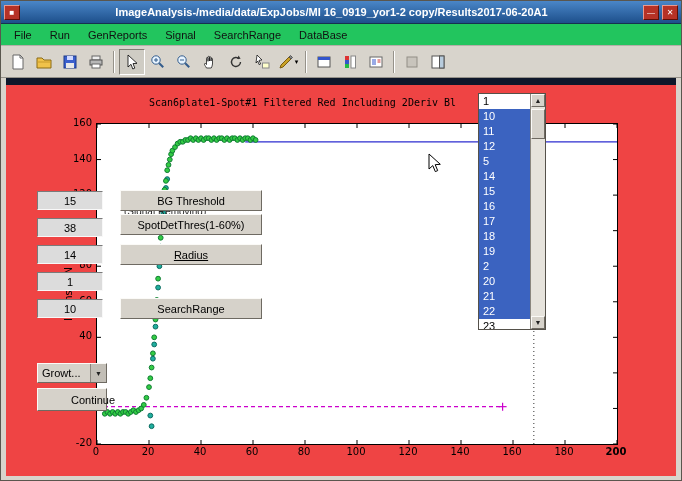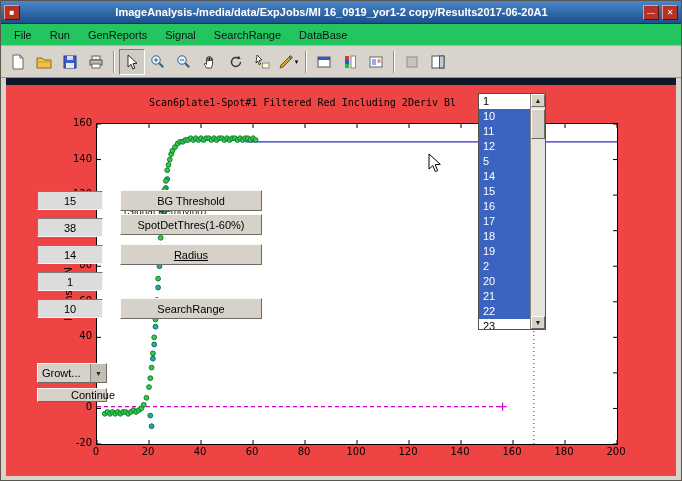--- a/index.html
+++ b/index.html
@@ -47,21 +47,21 @@
     border:1px solid;border-color:#7a7a7a #f8f8f8 #f8f8f8 #7a7a7a;box-sizing:border-box;
     font-size:11px;display:flex;align-items:center;justify-content:center;z-index:3;color:#000;}
   .raised{background:#d6d2ca;border:1px solid;border-color:#fbfaf7 #6e6a62 #6e6a62 #fbfaf7;box-sizing:border-box;}
   .ctl-btn{position:absolute;left:114px;width:142px;height:21px;font-size:11px;
     display:flex;align-items:center;justify-content:center;z-index:3;color:#000;}
   .note{position:absolute;left:118px;top:121px;font-size:10px;color:#222;z-index:2;}
   .popup{position:absolute;left:31px;top:278px;width:70px;height:20px;display:flex;z-index:3;}
   .ptxt{flex:1;font-size:11px;display:flex;align-items:center;padding-left:4px;color:#000;}
   .parrow{width:15px;background:#c2beb6;border-left:1px solid #8a867e;display:flex;
     align-items:center;justify-content:center;font-size:7px;color:#222;}
-  .continue{position:absolute;left:31px;top:303px;width:70px;height:14px;font-size:11px;
+  .continue{position:absolute;left:31px;top:303px;width:70px;height:23px;font-size:11px;
     display:flex;align-items:center;justify-content:center;z-index:3;color:#000;padding-left:42px;}
   
   .dropdown{position:absolute;left:472px;top:8px;width:68px;height:237px;background:#fff;
     border:1px solid #55514a;box-sizing:border-box;display:flex;z-index:5;}
   .dd-items{flex:1;overflow:hidden;}
   .dd-item{height:15px;line-height:15px;font-size:11px;padding-left:4px;background:#fff;color:#000;}
   .dd-item.sel{background:#3b63c0;color:#fff;}
   .dd-scroll{width:14px;border-left:1px solid #8a867e;background:#d8d4cc;display:flex;flex-direction:column;}
   .dd-btn{height:13px;font-size:7px;line-height:11px;text-align:center;color:#222;
     background:#d6d2ca;border:1px solid;border-color:#fbfaf7 #6e6a62 #6e6a62 #fbfaf7;box-sizing:border-box;}
@@ -420,21 +420,21 @@
       <div class="tick-x" style="left: 90px;">0</div>
       <div class="tick-x" style="left: 142px;">20</div>
       <div class="tick-x" style="left: 194px;">40</div>
       <div class="tick-x" style="left: 246px;">60</div>
       <div class="tick-x" style="left: 298px;">80</div>
       <div class="tick-x" style="left: 350px;">100</div>
       <div class="tick-x" style="left: 402px;">120</div>
       <div class="tick-x" style="left: 454px;">140</div>
       <div class="tick-x" style="left: 506px;">160</div>
       <div class="tick-x" style="left: 558px;">180</div>
-      <div class="tick-x" style="left: 610px;">200</div>
+      <div class="tick-x" style="left: 610px; font-weight: bold;">200</div>
       <div class="tick-y" style="top: 352px;">-20</div>
       <div class="tick-y" style="top: 316.444px;">0</div>
       <div class="tick-y" style="top: 280.889px;">20</div>
       <div class="tick-y" style="top: 245.333px;">40</div>
       <div class="tick-y" style="top: 209.778px;">60</div>
       <div class="tick-y" style="top: 174.222px;">80</div>
       <div class="tick-y" style="top: 138.667px;">100</div>
       <div class="tick-y" style="top: 103.111px;">120</div>
       <div class="tick-y" style="top: 67.5556px;">140</div>
       <div class="tick-y" style="top: 32px;">160</div>

